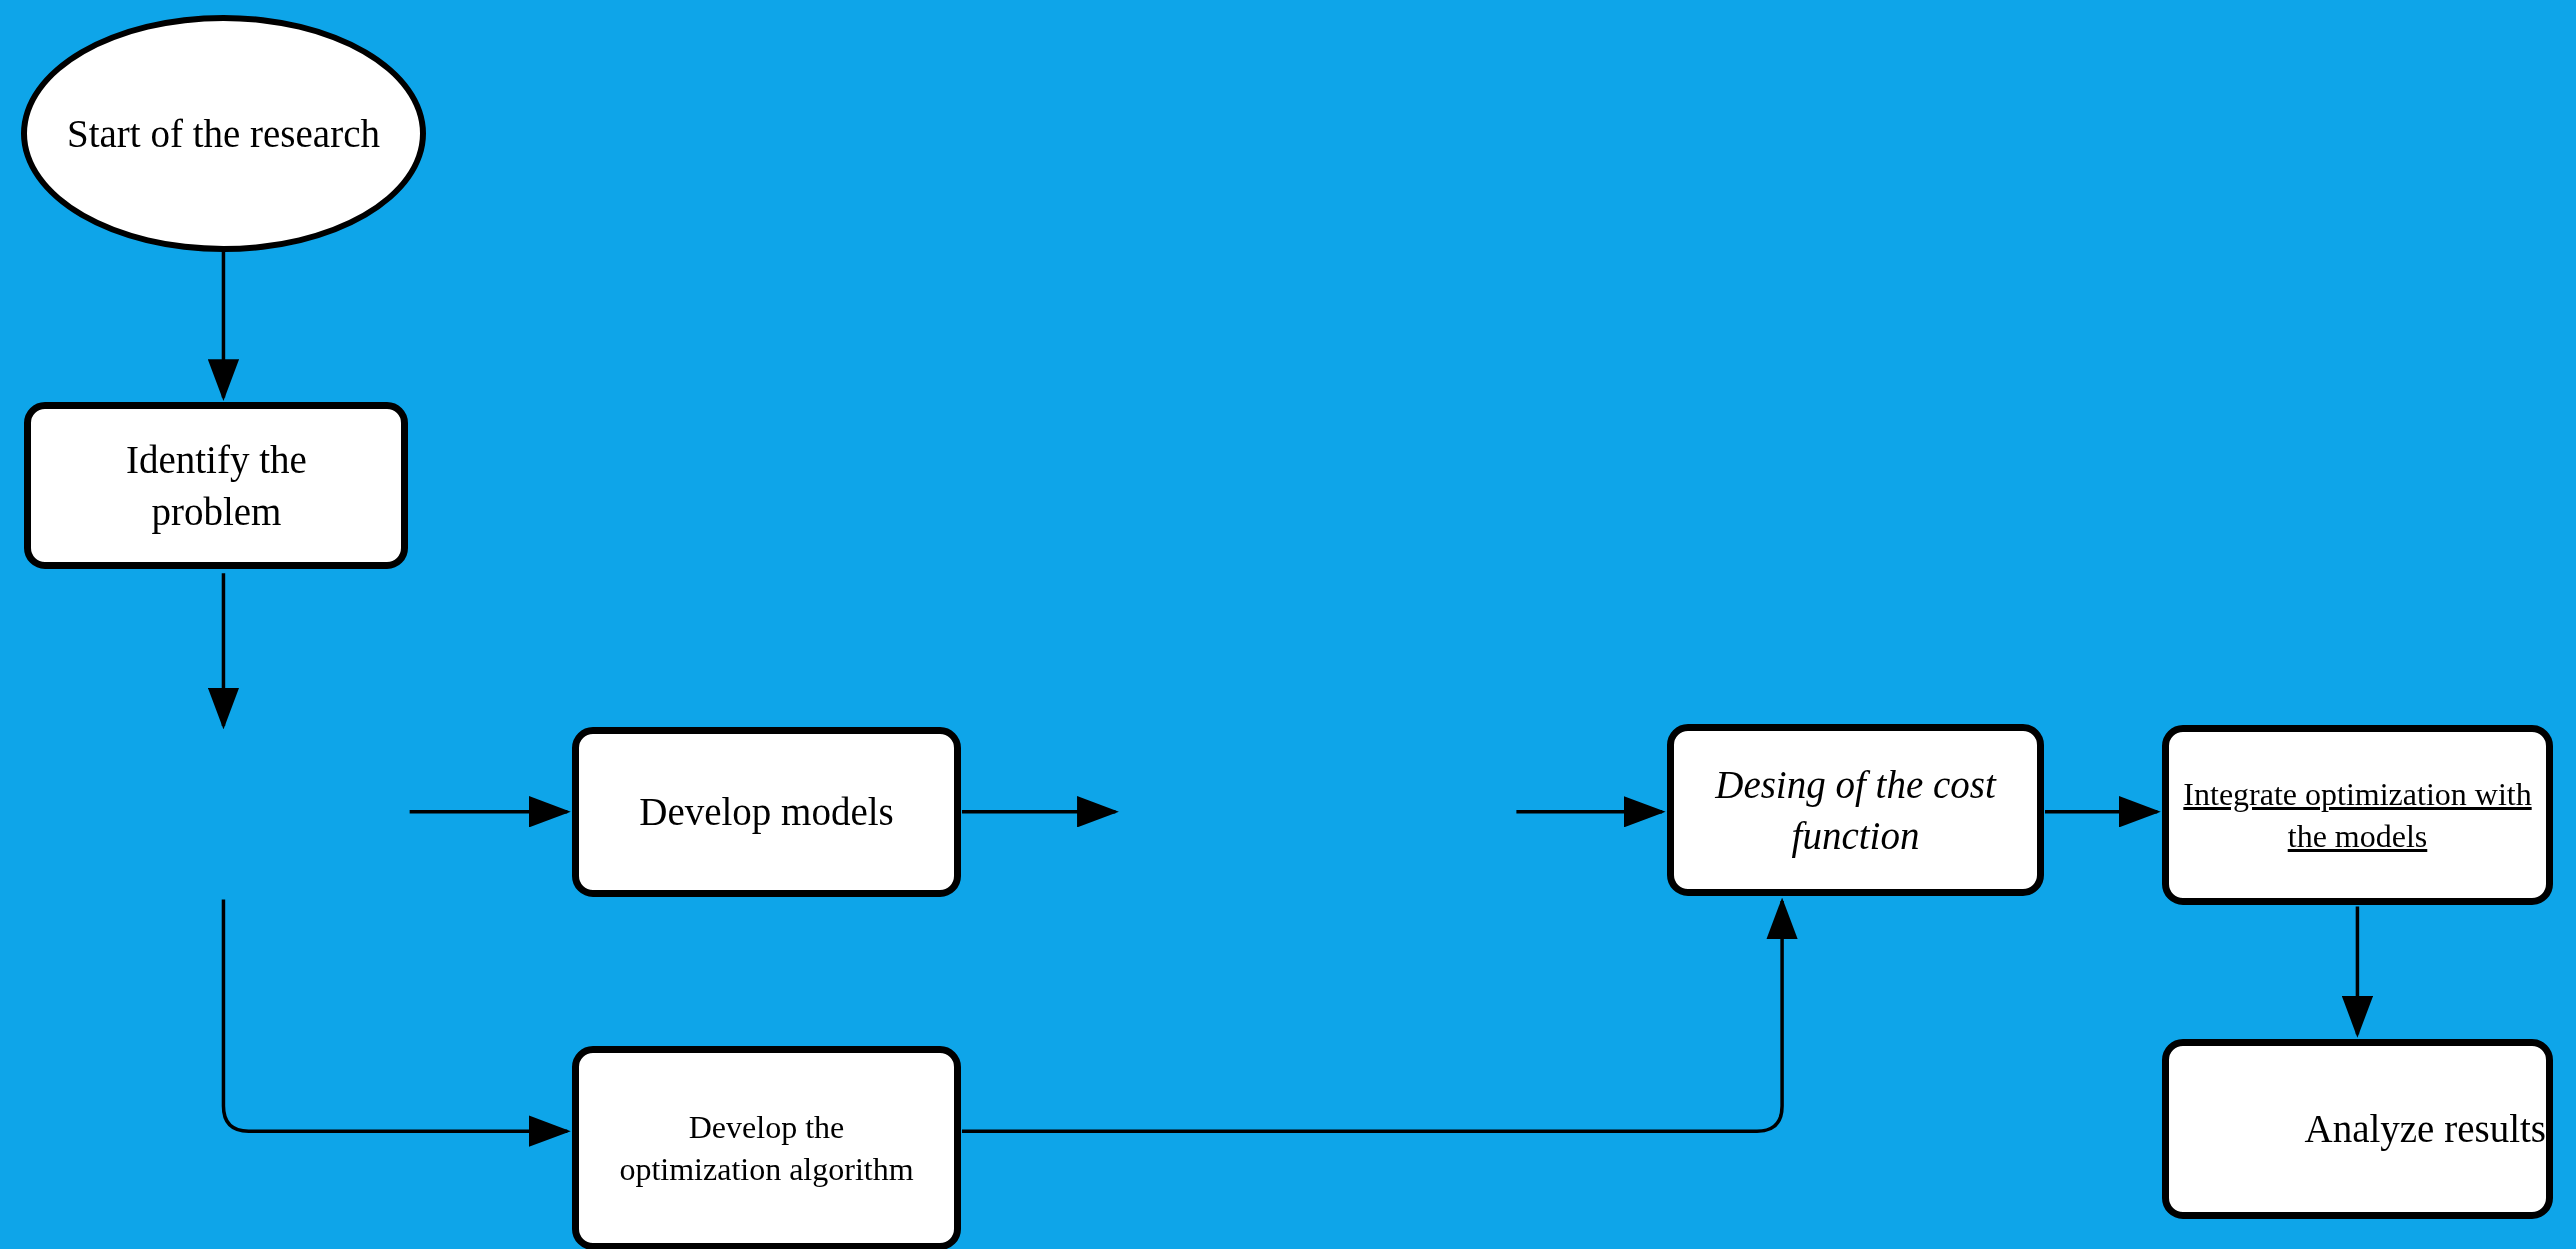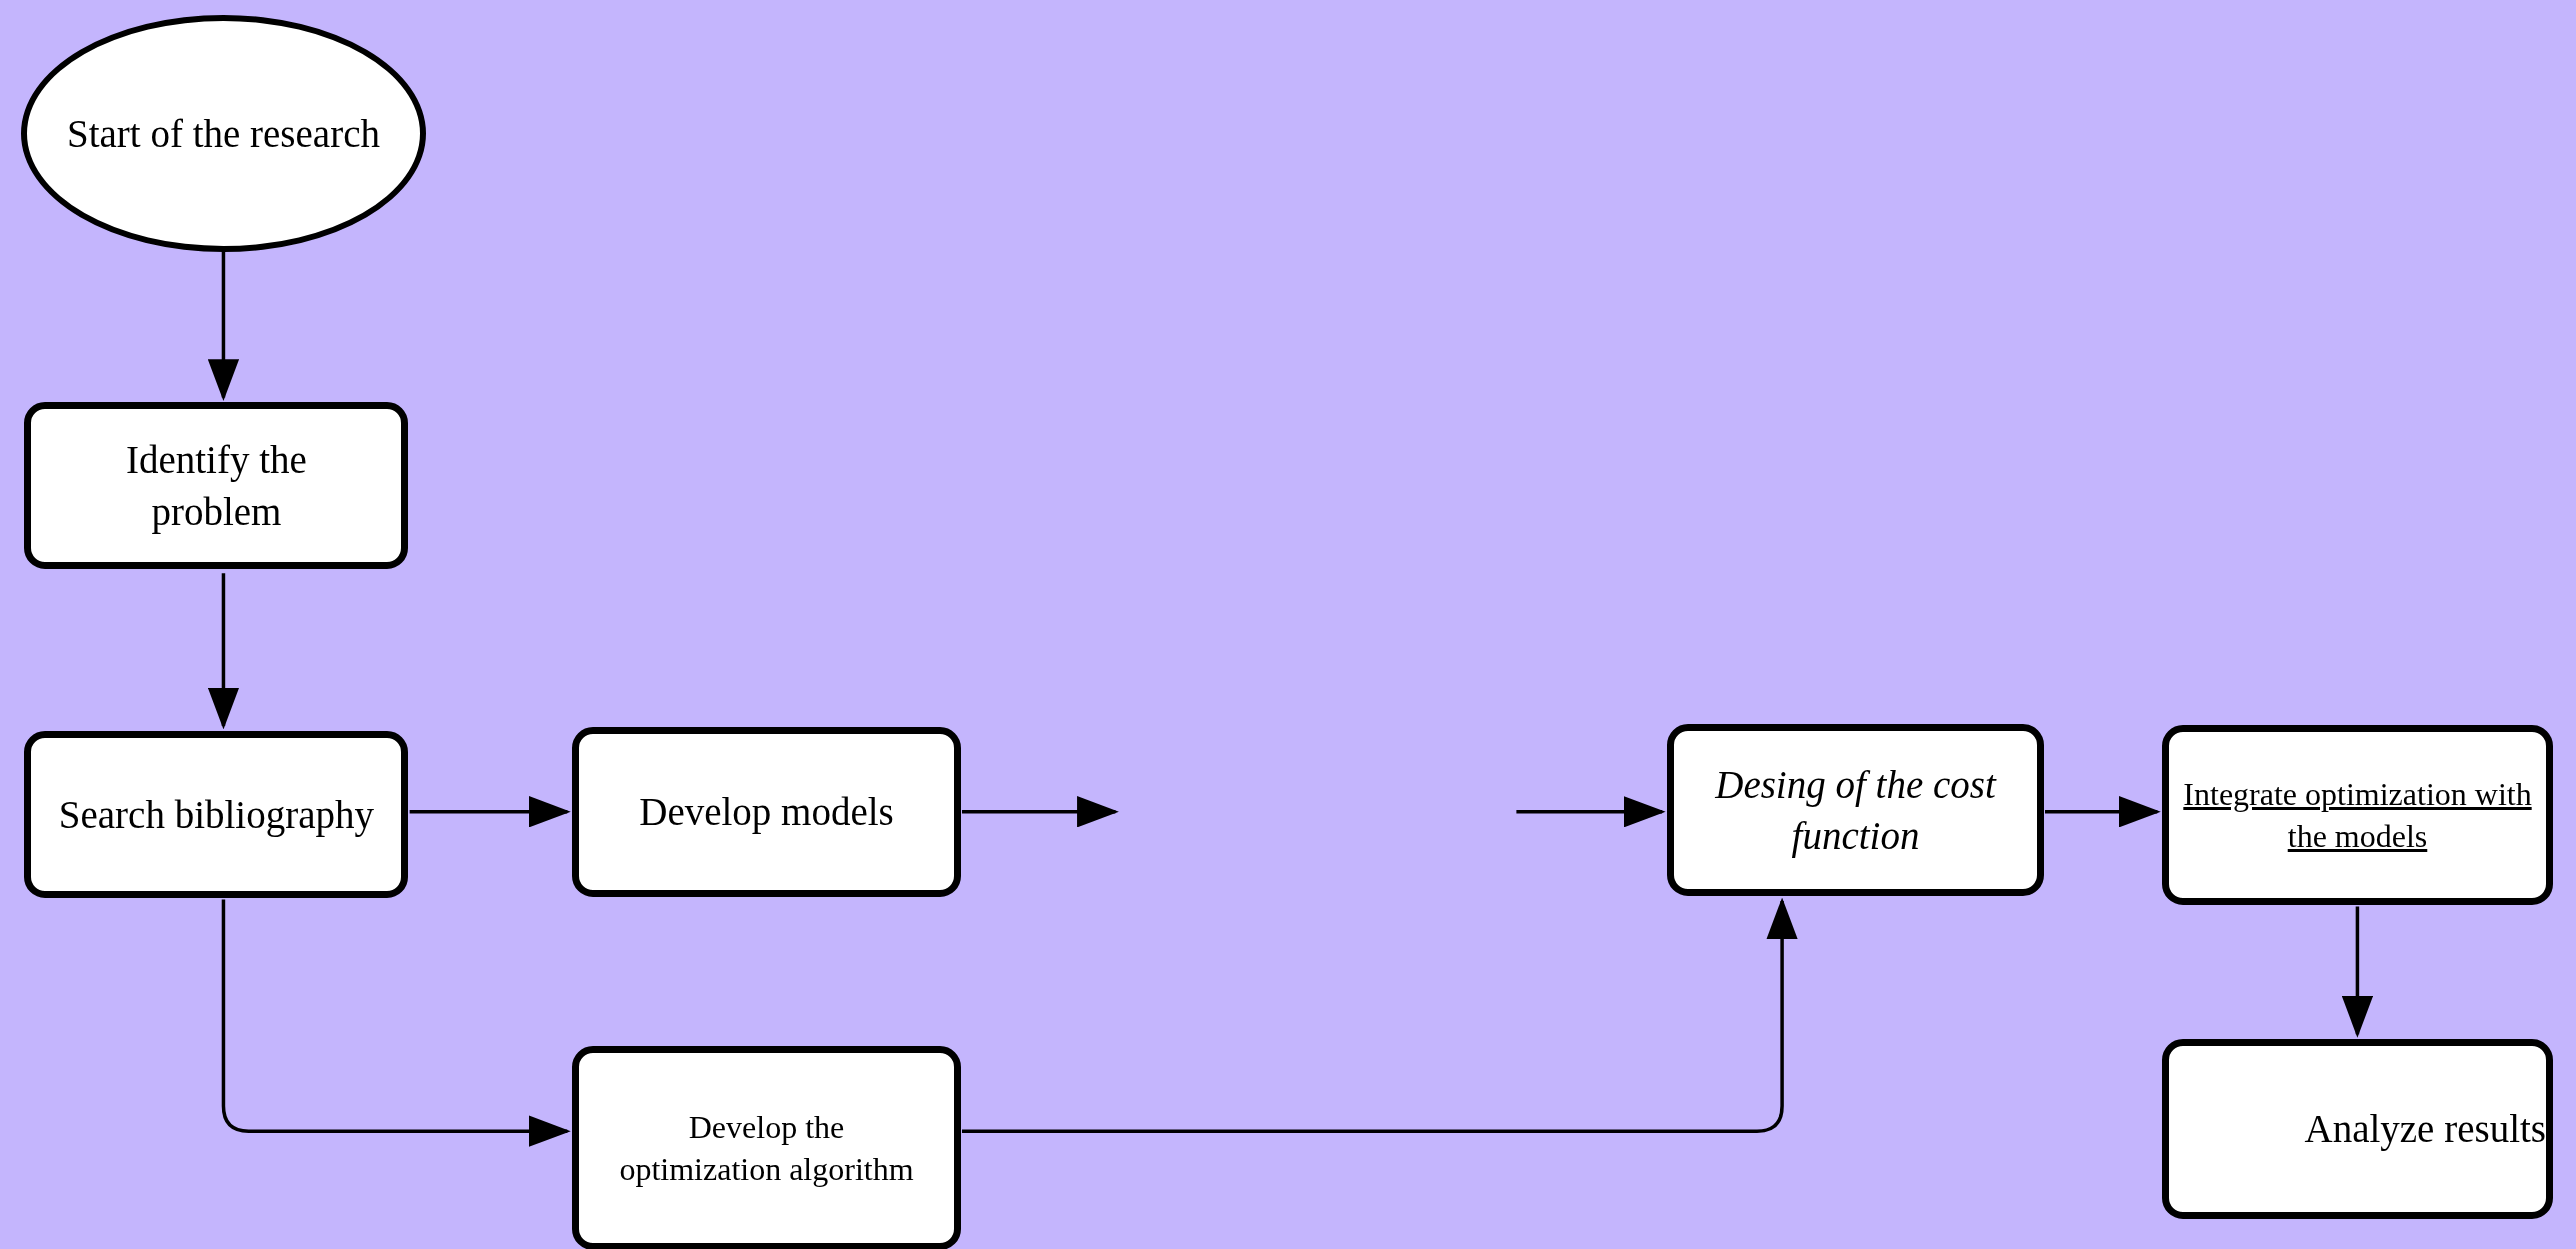--- a/index.html
+++ b/index.html
@@ -4,21 +4,21 @@
 <style>
   html, body {
     margin: 0;
     padding: 0;
     background: #ffffff;
   }
   #canvas {
     position: relative;
     width: 2576px;
     height: 1249px;
-    background: #c4b5fd;
+    background: #0ea5e9;
     font-family: "Liberation Serif", "DejaVu Serif", serif;
     color: #000000;
   }
   #edges {
     position: absolute;
     left: 0;
     top: 0;
     width: 2576px;
     height: 1249px;
   }
@@ -90,23 +90,20 @@
   </svg>
 
   <div class="node" id="node-start">
     <span class="lbl">Start of the research</span>
   </div>
 
   <div class="node" id="node-identify">
     <span class="lbl">Identify the problem</span>
   </div>
 
-  <div class="node" id="node-search">
-    <span class="lbl">Search bibliography</span>
-  </div>
 
   <div class="node" id="node-develop-models">
     <span class="lbl">Develop models</span>
   </div>
 
 
   <div class="node" id="node-design-cost">
     <span class="lbl">Desing of the cost function</span>
   </div>
 

